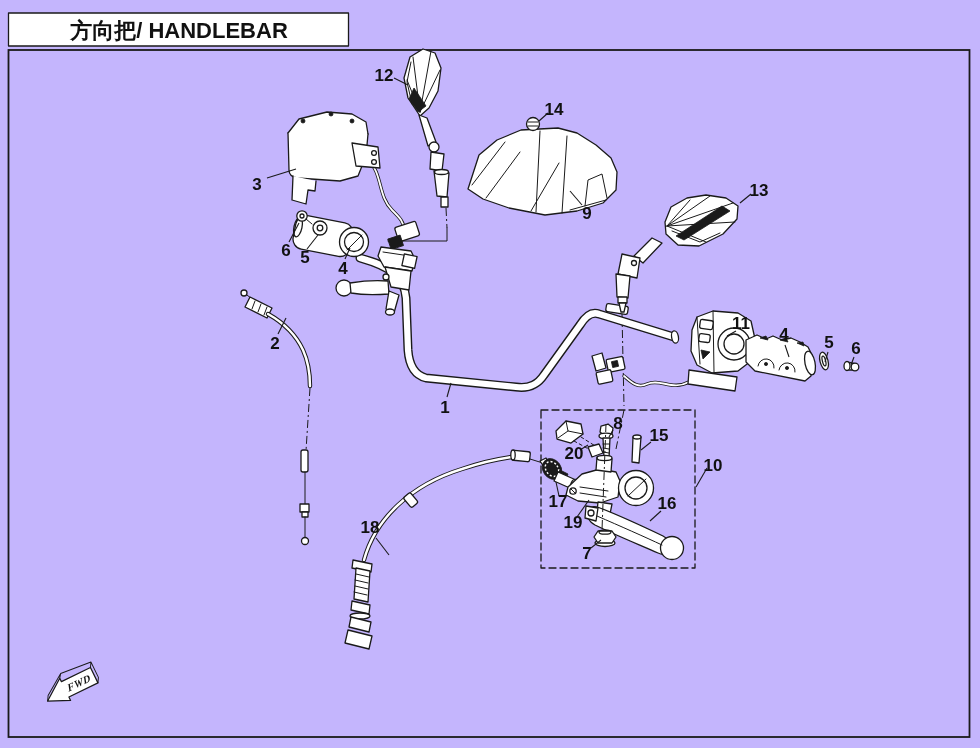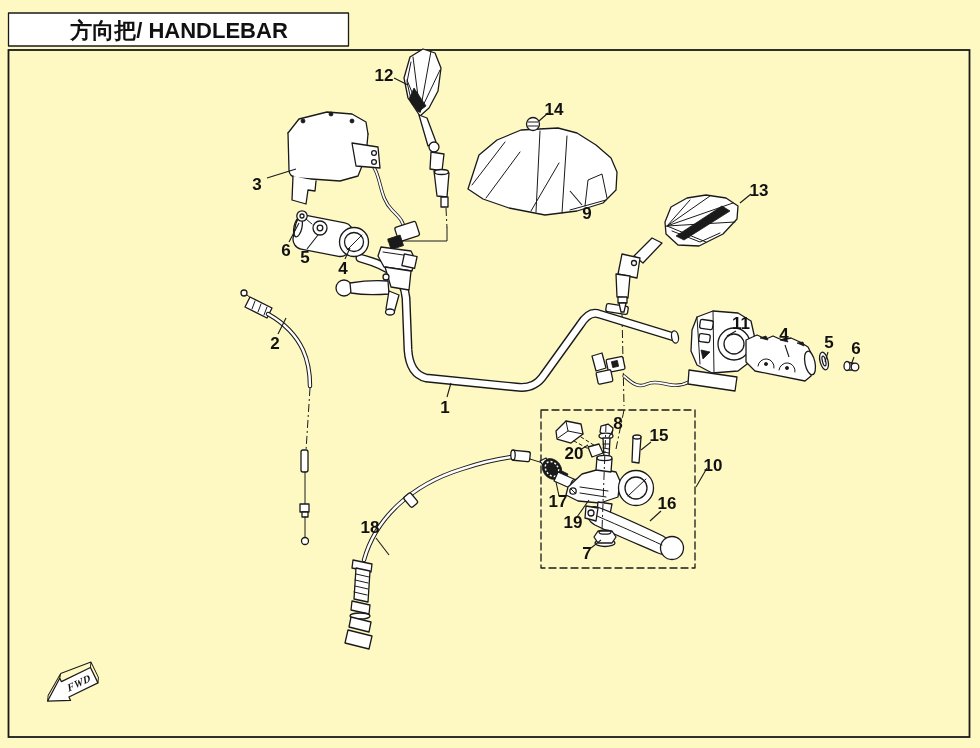--- a/index.html
+++ b/index.html
@@ -1,16 +1,16 @@
 <!DOCTYPE html>
 <html><head>
 <meta charset="utf-8">
 <style>
   html,body{margin:0;padding:0;background:#ffffff;}
-  .page{position:relative;width:980px;height:748px;background:#fef9c3;overflow:hidden;
+  .page{position:relative;width:980px;height:748px;background:#c4b5fd;overflow:hidden;
         font-family:"Liberation Sans",sans-serif;}
   svg{display:block;}
   .ln{fill:none;stroke:#1a1a1a;stroke-width:1.3;stroke-linecap:round;stroke-linejoin:round;}
   .thin{stroke-width:1;}
   .fill-w{fill:#ffffff;}
   .dark{fill:#1a1a1a;stroke:#1a1a1a;stroke-width:.8;stroke-linejoin:round;}
   .frame{fill:none;stroke:#1a1a1a;stroke-width:1.8;}
   .tube-o{fill:none;stroke:#1a1a1a;stroke-width:9;stroke-linecap:round;stroke-linejoin:round;}
   .tube-i{fill:none;stroke:#ffffff;stroke-width:6.2;stroke-linecap:round;stroke-linejoin:round;}
   .cbl-o{fill:none;stroke:#1a1a1a;stroke-width:4.4;stroke-linecap:round;}

